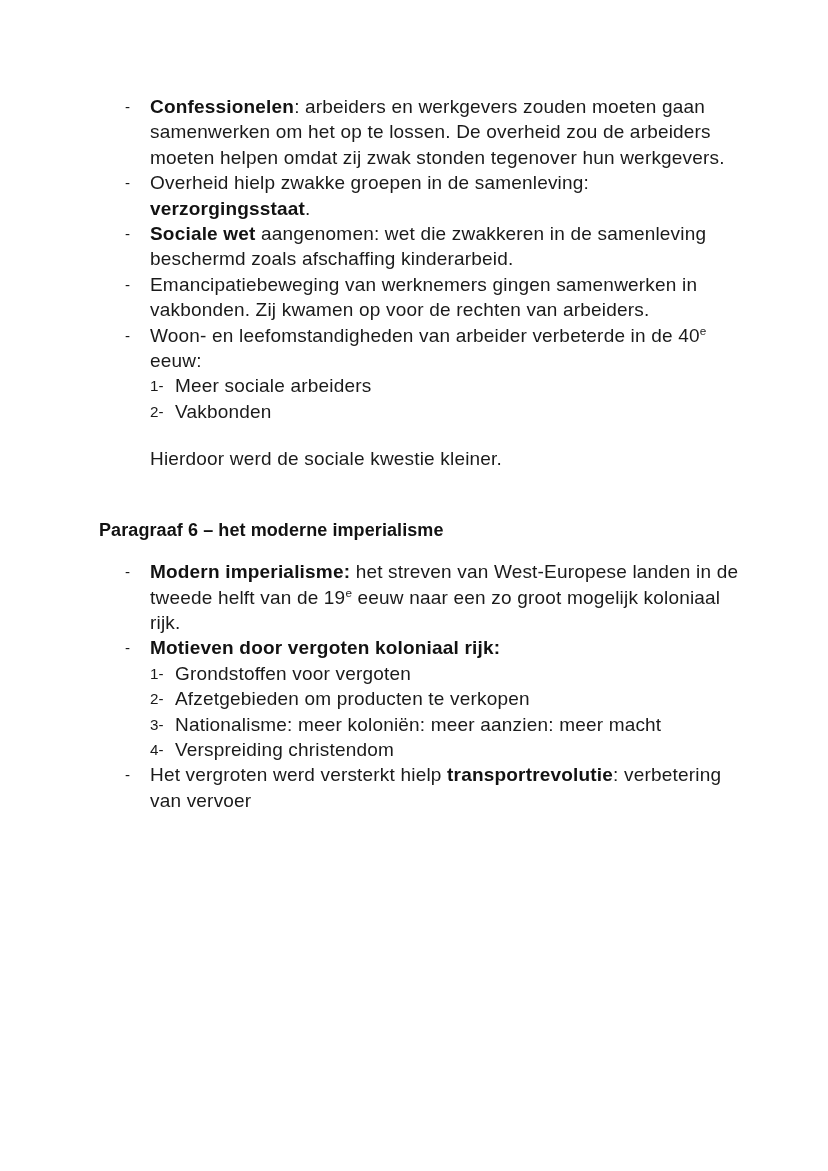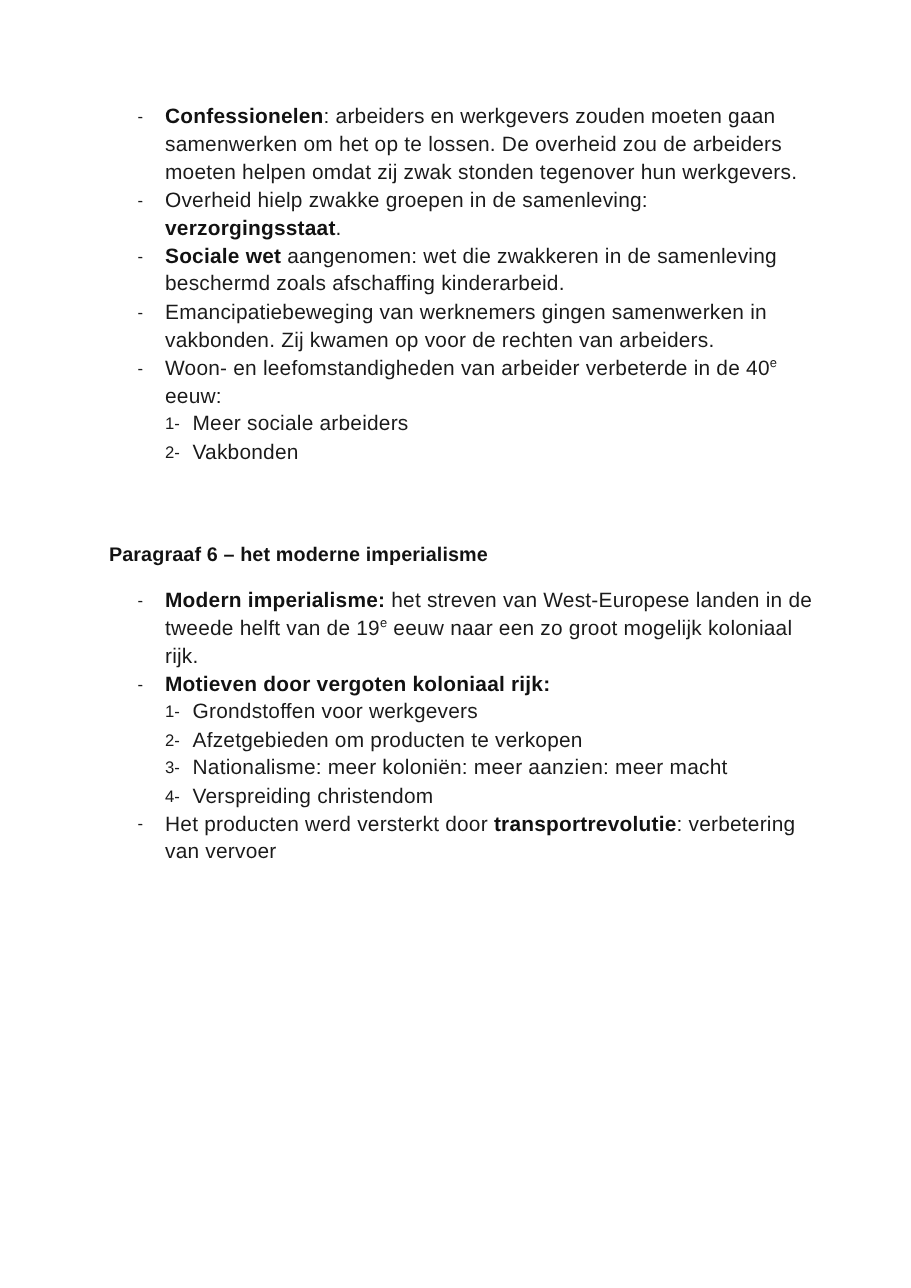--- a/index.html
+++ b/index.html
@@ -154,20 +154,21 @@
         <span class="num-text">Meer sociale arbeiders</span>
       </div>
 
       <div class="numrow">
         <span class="num-marker">2-</span>
         <span class="num-text">Vakbonden</span>
       </div>
 
       <div class="spacer-sm"></div>
 
+      <p class="plain-para">Hierdoor werd de sociale kwestie kleiner.</p>
     </div>
 
     <div class="spacer-lg"></div>
 
     <div>
 
       <h2 class="section-heading">Paragraaf 6 – het moderne imperialisme</h2>
 
       <div class="spacer-head"></div>
 
@@ -176,38 +177,38 @@
         <span class="bullet-text"><b>Modern imperialisme:</b><span> het streven van West-Europese landen in de tweede helft van de 19</span><sup>e</sup><span> eeuw naar een zo groot mogelijk koloniaal rijk.</span></span>
       </div>
 
       <div class="bullet">
         <span class="bullet-marker">-</span>
         <span class="bullet-text b">Motieven door vergoten koloniaal rijk:</span>
       </div>
 
       <div class="numrow">
         <span class="num-marker">1-</span>
-        <span class="num-text">Grondstoffen voor werkgevers</span>
+        <span class="num-text">Grondstoffen voor vergoten</span>
       </div>
 
       <div class="numrow">
         <span class="num-marker">2-</span>
         <span class="num-text">Afzetgebieden om producten te verkopen</span>
       </div>
 
       <div class="numrow">
         <span class="num-marker">3-</span>
         <span class="num-text">Nationalisme: meer koloniën: meer aanzien: meer macht</span>
       </div>
 
       <div class="numrow">
         <span class="num-marker">4-</span>
         <span class="num-text">Verspreiding christendom</span>
       </div>
 
       <div class="bullet">
         <span class="bullet-marker">-</span>
-        <span class="bullet-text"><span>Het producten werd versterkt door </span><b>transportrevolutie</b><span>: verbetering van vervoer</span></span>
+        <span class="bullet-text"><span>Het vergroten werd versterkt hielp </span><b>transportrevolutie</b><span>: verbetering van vervoer</span></span>
       </div>
     </div>
 
   </div>
 </div>
 
 </body></html>

